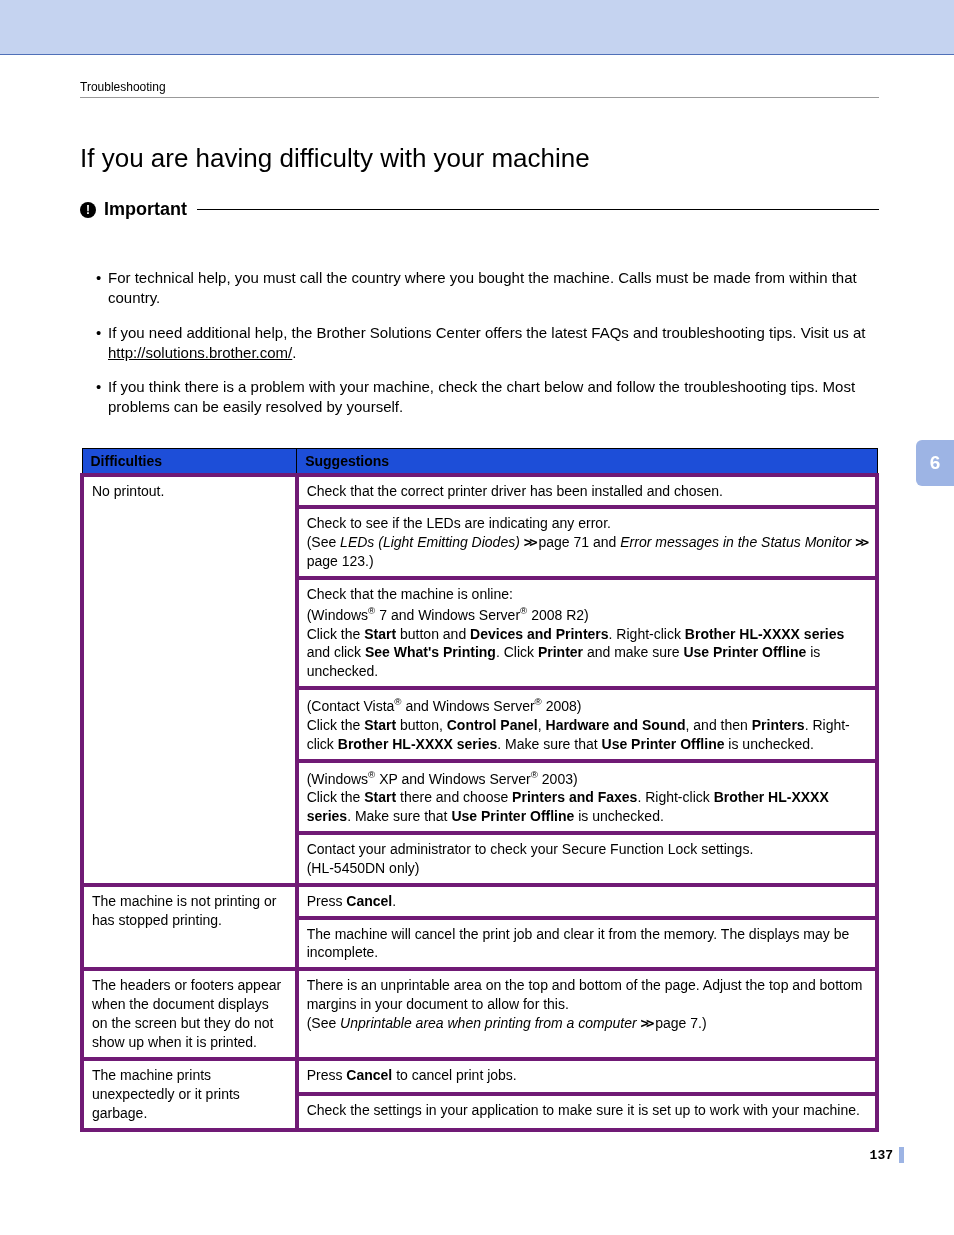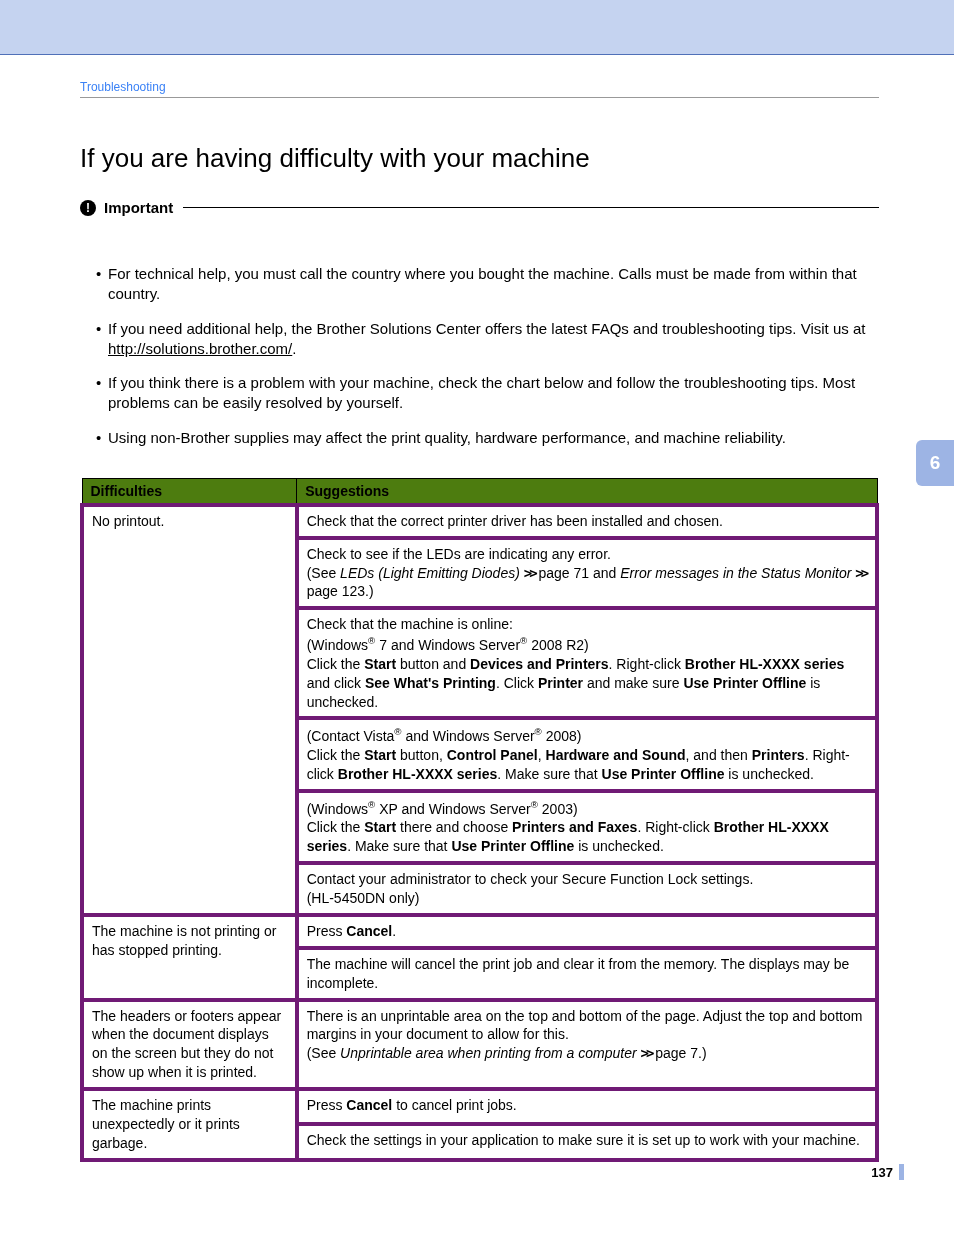--- a/index.html
+++ b/index.html
@@ -14,21 +14,21 @@
     .top-bar {
       height: 55px;
       background: #c5d3f0;
       border-bottom: 1px solid #5070b8;
     }
     .page-content {
       padding: 25px 75px 20px 80px;
     }
     .breadcrumb {
       font-size: 12px;
-      color: #3b82f6;
+      color: #000000;
       margin-bottom: 3px;
       border-bottom: 0.5px solid #999;
       padding-bottom: 3px;
     }
     h1.page-title {
       font-size: 26px;
       font-weight: normal;
       margin-top: 45px;
       margin-bottom: 25px;
       color: #000;
@@ -49,21 +49,21 @@
       color: #fff;
       text-align: center;
       line-height: 16px;
       font-size: 12px;
       font-weight: bold;
       margin-right: 8px;
       flex-shrink: 0;
     }
     .important-label {
       font-weight: bold;
-      font-size: 15px;
+      font-size: 18px;
       margin-right: 10px;
     }
     .important-line {
       flex: 1;
       border-top: 1px solid #000;
       height: 0;
     }
     .important-list {
       list-style: none;
       padding-left: 16px;
@@ -88,21 +88,21 @@
       font-size: 15px;
       margin-top: 35px;
       margin-bottom: 10px;
     }
     table.difficulties {
       width: 100%;
       border-collapse: collapse;
       font-size: 14px;
     }
     table.difficulties th {
-      background: #4d7c0f;
+      background: #1d4ed8;
       text-align: left;
       padding: 4px 8px;
       border: 1px solid #000;
       font-weight: bold;
     }
     table.difficulties td {
       border: 4px solid #701a75;
       padding: 5px 8px;
       vertical-align: top;
       line-height: 1.35;
@@ -123,23 +123,24 @@
       color: #fff;
       font-size: 19px;
       font-weight: bold;
       display: flex;
       align-items: center;
       justify-content: center;
     }
     .page-number-bar {
       position: absolute;
       right: 50px;
-      bottom: 55px;
+      bottom: 72px;
       display: flex;
       align-items: center;
+      font-family: Liberation Mono, monospace;
     }
     .page-number {
       font-size: 13px;
       font-weight: bold;
       margin-right: 6px;
     }
     .page-accent {
       width: 5px;
       height: 16px;
       background: #9db4e4;
@@ -160,21 +161,20 @@
   <div class="important-block">
     <div class="important-header">
       <span class="important-icon">!</span>
       <span class="important-label">Important</span>
       <span class="important-line"></span>
     </div>
     <ul class="important-list">
       <li>For technical help, you must call the country where you bought the machine. Calls must be made from within that country.</li>
       <li><span>If you need additional help, the Brother Solutions Center offers the latest FAQs and troubleshooting tips. Visit us at </span><span class="link-text">http://solutions.brother.com/</span><span>.</span></li>
       <li>If you think there is a problem with your machine, check the chart below and follow the troubleshooting tips. Most problems can be easily resolved by yourself.</li>
-      <li>Using non-Brother supplies may affect the print quality, hardware performance, and machine reliability.</li>
     </ul>
   </div>
 
 
   <table class="difficulties">
     <thead>
       <tr>
         <th class="col-diff">Difficulties</th>
         <th>Suggestions</th>
       </tr>

